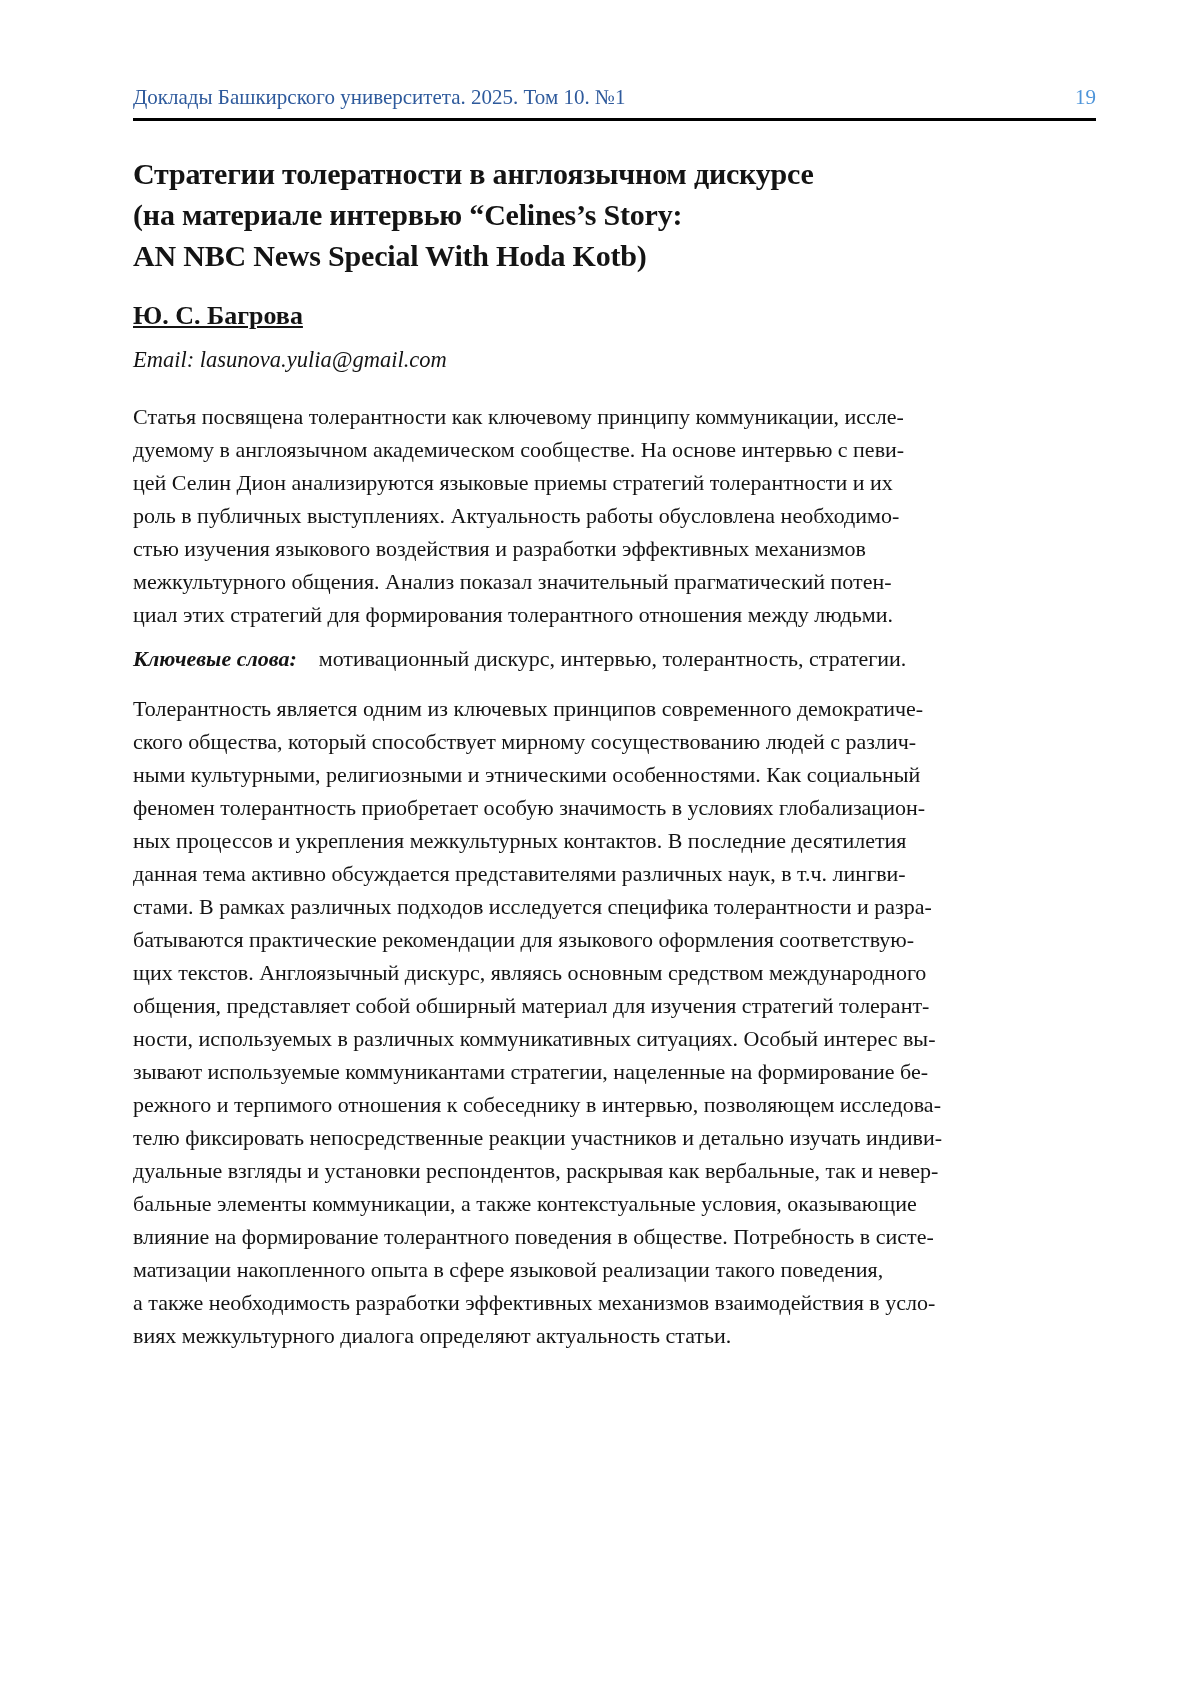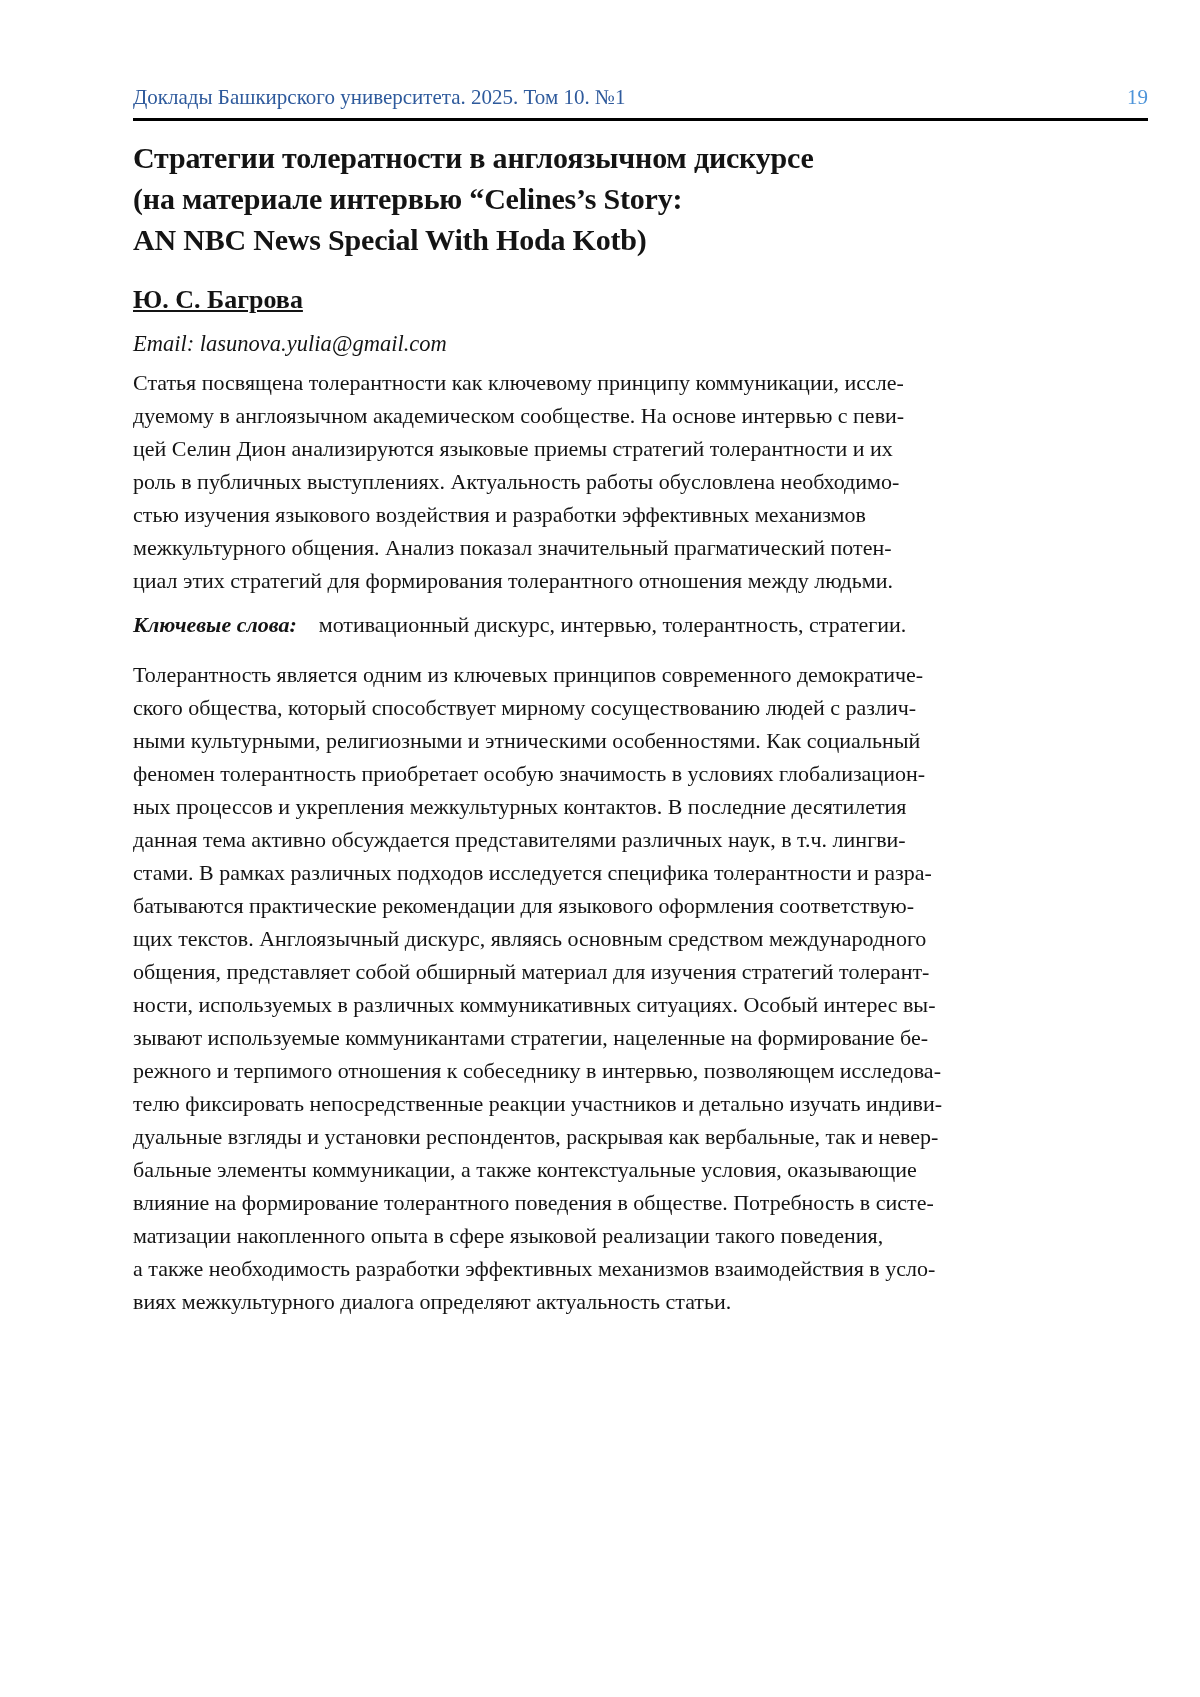--- a/index.html
+++ b/index.html
@@ -12,21 +12,21 @@
     height: 1697px;
     overflow: hidden;
     font-family: "Liberation Serif", "DejaVu Serif", serif;
     color: #141414;
     -webkit-font-smoothing: antialiased;
   }
   .page {
     box-sizing: border-box;
     width: 1200px;
     height: 1697px;
-    padding: 0 52px 0 133px;
+    padding: 0 104px 0 133px;
   }
   .prelines { white-space: pre-line; }
 
   
   .running-head {
     padding-top: 84px;
     display: flex;
     justify-content: space-between;
     align-items: baseline;
     font-size: 21px;
@@ -43,21 +43,21 @@
     background: #000000;
   }
 
   
   .doi {
     margin-top: 44px;
     font-size: 23px;
     line-height: 30px;
   }
   .title {
-    margin: 16px 0 0 0;
+    margin: 32px 0 0 0;
     font-size: 30px;
     line-height: 41px;
     font-weight: bold;
     letter-spacing: -0.2px;
   }
   .author {
     margin-top: 24px;
     font-size: 26px;
     line-height: 32px;
     font-weight: bold;
@@ -71,21 +71,21 @@
   }
   .email {
     margin-top: 13px;
     font-size: 22.5px;
     line-height: 30px;
     font-style: italic;
   }
 
   
   .abstract {
-    margin-top: 7px;
+    margin-top: 25px;
     font-size: 22px;
     line-height: 33px;
   }
   .keywords {
     margin-top: 11px;
     font-size: 22px;
     line-height: 33px;
   }
   .kw-label {
     font-weight: bold;

